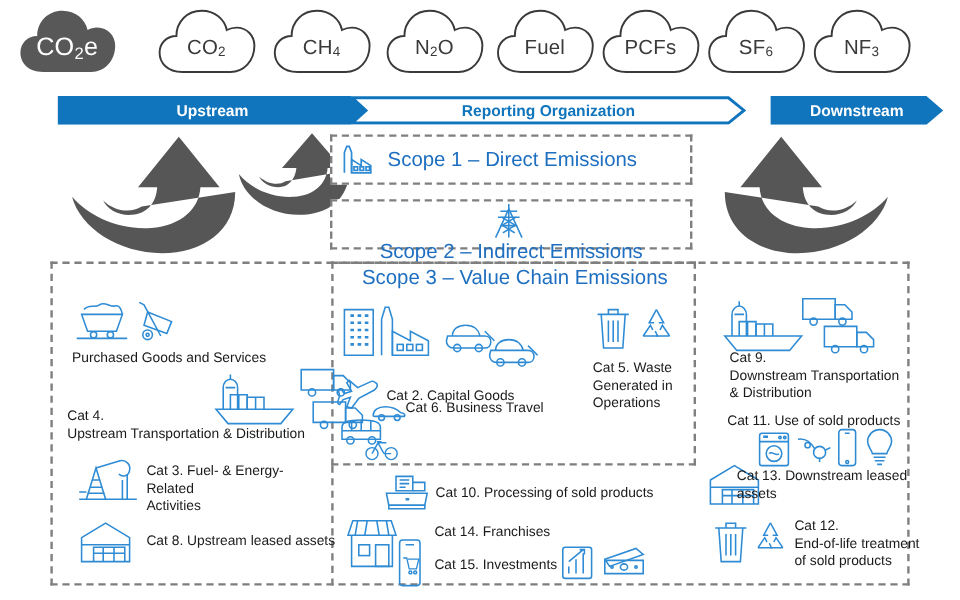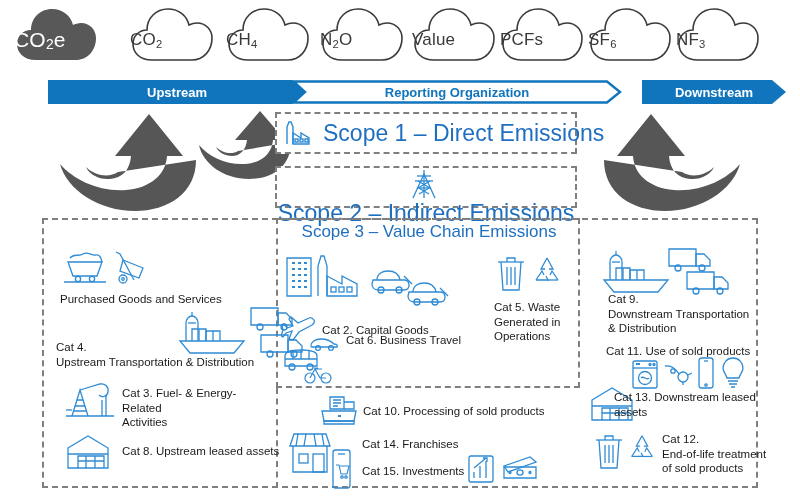--- a/index.html
+++ b/index.html
@@ -10,21 +10,21 @@
     -webkit-font-smoothing:antialiased;
   }
   #stage{position:relative;width:800px;height:500px;}
 
   
   .cloud-row{position:absolute;left:0;top:0;width:800px;height:72px;}
   .cloud{position:absolute;top:4px;width:84px;height:62px;}
   .cloud svg{position:absolute;left:0;top:0;width:84px;height:62px;}
   .cloud .lbl{
     position:absolute;left:0;top:0;width:84px;height:62px;
-    display:flex;align-items:center;
+    display:flex;align-items:center;justify-content:center;
     font-size:17px;letter-spacing:.2px;padding-top:9px;box-sizing:border-box;
     color:#3a3a3a;white-space:nowrap;
   }
   .cloud.dark .lbl{color:#ffffff;font-size:21px;}
   .cloud .lbl sub{font-size:.66em;vertical-align:baseline;position:relative;top:4px;}
 
   
   .banner{position:absolute;left:48px;top:80px;width:706px;height:24px;}
   .chev{position:absolute;top:0;height:24px;display:flex;align-items:center;
         justify-content:center;font-size:13px;font-weight:bold;white-space:nowrap;}
@@ -36,21 +36,21 @@
   
   .garrow{position:absolute;}
   .garrow svg{display:block;}
 
   
   .scopebox{
     position:absolute;border:2px dashed #7f7f7f;box-sizing:border-box;
     display:flex;align-items:center;background:#ffffff;
   }
   .scopebox .ico{flex:0 0 auto;margin-left:6px;margin-right:10px;display:flex;align-items:center;}
-  .scopebox .ttl{font-size:23px;color:#1F6FC0;white-space:nowrap;}
+  .scopebox .ttl{font-size:17px;color:#1F6FC0;white-space:nowrap;}
 
   
   .s3outer{position:absolute;left:42px;top:218px;width:716px;height:270px;
            border:2px dashed #7f7f7f;box-sizing:border-box;}
   .s3inner{position:absolute;left:276px;top:218px;width:304px;height:170px;
            border:2px dashed #7f7f7f;box-sizing:border-box;background:transparent;}
   .vdiv{position:absolute;left:276px;top:388px;width:0;height:100px;
         border-left:2px dashed #7f7f7f;}
   .s3title{position:absolute;left:288px;top:222px;width:282px;text-align:center;
            font-size:17px;color:#1F6FC0;white-space:nowrap;}
@@ -92,21 +92,21 @@
       <svg viewBox="0 0 84 62">
         <path d="M22 56 C9 56 3 48 3 40 C3 32 9 26 17 26 C17 14 26 5 38 5 C49 5 57 12 59 21 C61 20 64 19 67 19 C76 19 82 26 82 34 C82 47 73 56 62 56 Z" fill="#ffffff" stroke="#3a3a3a" stroke-width="1.6"></path>
       </svg>
       <div class="lbl">N<sub>2</sub>O</div>
     </div>
 
     <div class="cloud" style="left:412px;">
       <svg viewBox="0 0 84 62">
         <path d="M22 56 C9 56 3 48 3 40 C3 32 9 26 17 26 C17 14 26 5 38 5 C49 5 57 12 59 21 C61 20 64 19 67 19 C76 19 82 26 82 34 C82 47 73 56 62 56 Z" fill="#ffffff" stroke="#3a3a3a" stroke-width="1.6"></path>
       </svg>
-      <div class="lbl">Value</div>
+      <div class="lbl">Fuel</div>
     </div>
 
     <div class="cloud" style="left:500px;">
       <svg viewBox="0 0 84 62">
         <path d="M22 56 C9 56 3 48 3 40 C3 32 9 26 17 26 C17 14 26 5 38 5 C49 5 57 12 59 21 C61 20 64 19 67 19 C76 19 82 26 82 34 C82 47 73 56 62 56 Z" fill="#ffffff" stroke="#3a3a3a" stroke-width="1.6"></path>
       </svg>
       <div class="lbl">PCFs</div>
     </div>
 
     <div class="cloud" style="left:588px;">
@@ -326,21 +326,21 @@
       <path d="M32 6 C34 7 34 10 31 12 L18 19 L12 27 L8 26 L11 18 L5 20 L2 24 L0 23 L2 17 L1 12 L3 11 L6 15 L12 13 L8 6 L10 4 L17 10 L28 5 C30 4 31 5 32 6 Z"></path>
     </svg>
   </div>
   <div class="ic" style="left:308px;top:334px;">
     <svg width="32" height="18" viewBox="0 0 32 18" fill="none" stroke="#2E8BD4" stroke-width="1.3">
       <path d="M3 12 C3 8 7 5 13 5 C19 5 23 7 26 10 C29 10 30 12 29 13 H4 C3 13 3 12 3 12 Z"></path>
       <circle cx="10" cy="14" r="2.4"></circle>
         <circle cx="23" cy="14" r="2.4"></circle>
     </svg>
   </div>
-  <div class="cap" style="left:338px;top:333px;width:200px;margin-left:8px;">
+  <div class="cap" style="left:338px;top:333px;width:200px;">
     <div>Cat 6. Business Travel</div>
   </div>
 
   <div class="ic" style="left:281px;top:348px;">
     <svg width="42" height="26" viewBox="0 0 42 26" fill="none" stroke="#2E8BD4" stroke-width="1.3">
       <path d="M4 8 C4 4 8 2 20 2 C32 2 36 4 36 8 V18 H4 Z"></path>
       <path d="M4 11 H36 M12 2 V11 M20 2 V11 M28 2 V11"></path>
       <circle cx="11" cy="19" r="3"></circle>
         <circle cx="29" cy="19" r="3"></circle>
     </svg>

